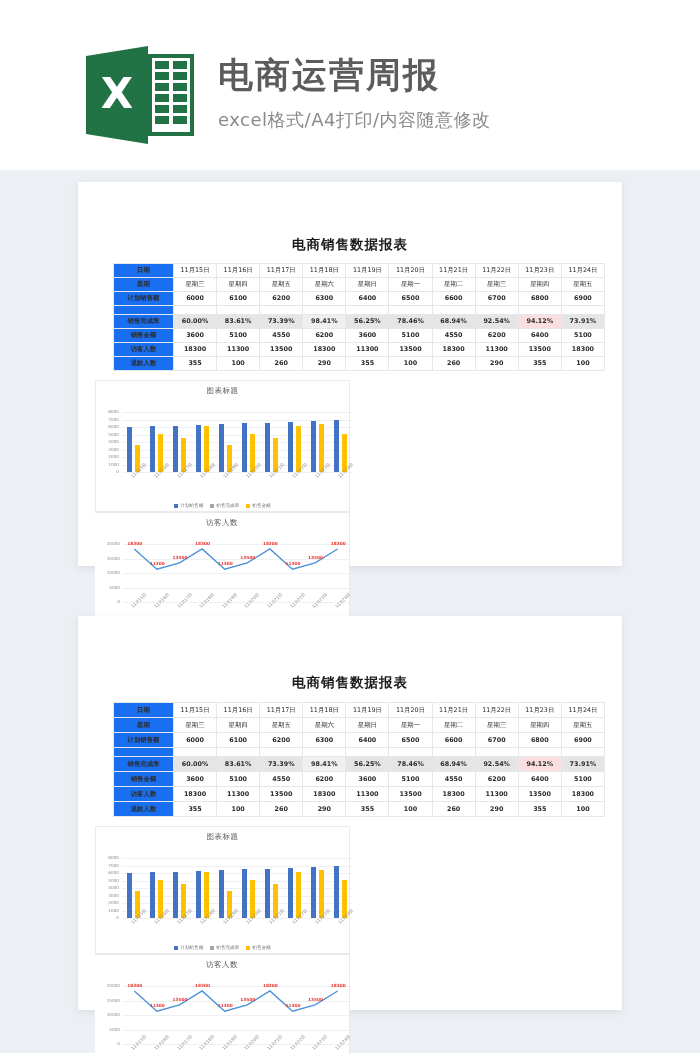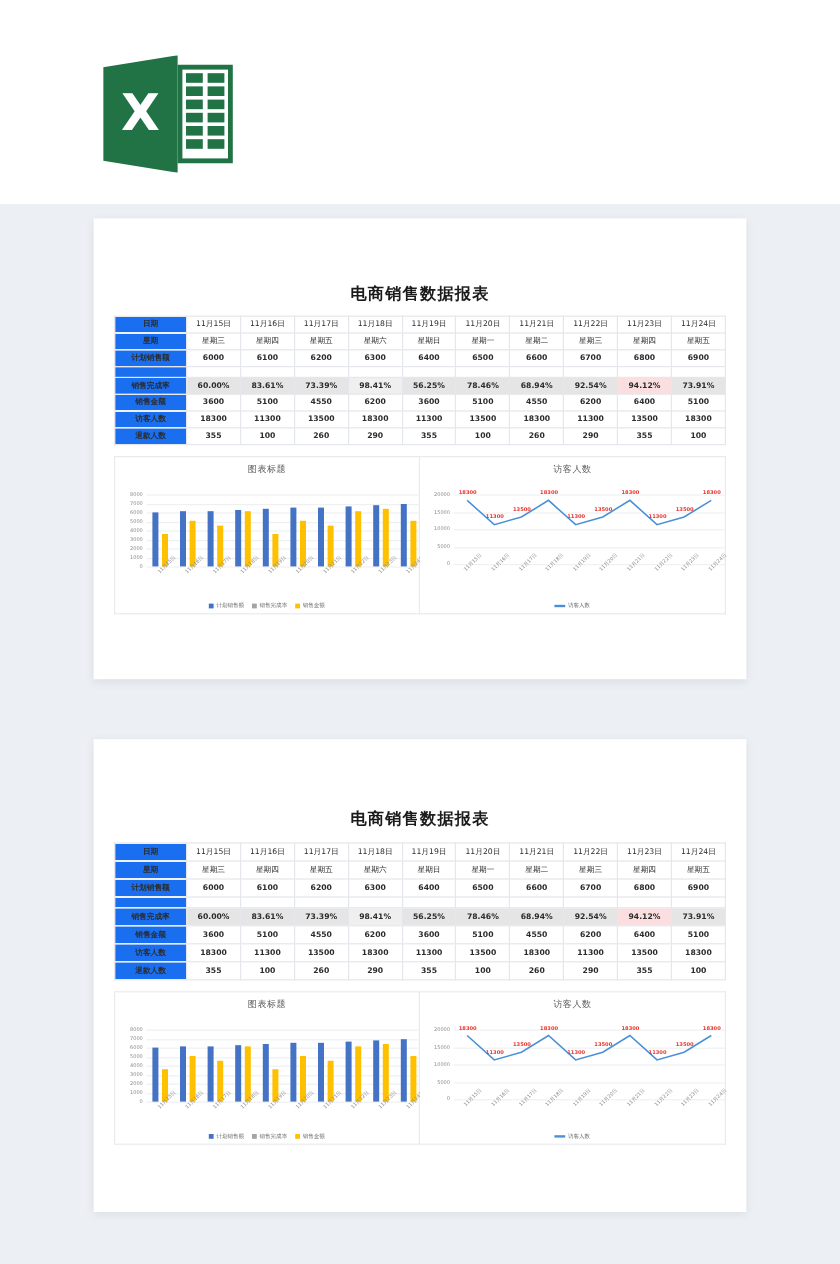--- a/index.html
+++ b/index.html
@@ -35,21 +35,21 @@
 
   .report-title {
     text-align: center;
     font-size: 13.5px; font-weight: bold; color: #1b1b1b;
     letter-spacing: 1px;
   }
   #card1 .report-title { padding-top: 54px; padding-bottom: 9px; }
   #card2 .report-title { padding-top: 58px; padding-bottom: 10px; }
 
   
-  .tbl-wrap { padding: 0 17px; }
+  .tbl-wrap { padding: 0 17px; margin-left: 18px; }
   table.rpt { width: 100%; border-collapse: collapse; table-layout: fixed; }
   table.rpt td {
     border: 1px solid #e4e7ec;
     text-align: center;
     font-size: 6.4px;
     line-height: 1;
     color: #2b2b2b;
     white-space: nowrap;
     overflow: hidden;
   }
@@ -65,21 +65,21 @@
   td.num { font-weight: bold; color: #303030; }
   td.daycell { color: #333; }
   td.spacer { background: #ffffff; border-color: #eef0f3; height: 9px !important; }
   td.spacer-head { background: #1a6ff0; border-color: #1a6ff0; height: 9px !important; }
 
   td.rate { background: #e5e5e5; color: #d79012; font-weight: bold; }
   td.rate-gray { background: #efefef; color: #cfcfcf; font-weight: bold; }
   td.rate-pink { background: #fbdfe0; color: #e0454b; font-weight: bold; }
 
   
-  .charts { display: flex; padding: 0 17px; margin-top: 9px; }
+  .charts { display: flex; padding: 0 17px; margin-top: 9px; flex-direction: column; }
   .chartbox { border: 1px solid #e8eaee; background: #fff; position: relative; }
   .chartbox.left { width: 50%; }
   .chartbox.right { width: 50%; border-left: none; }
   #card1 .chartbox { height: 132px; }
   #card2 .chartbox { height: 128px; }
 
   .chart-title {
     text-align: center; font-size: 7.5px; color: #595959;
     padding-top: 5px; letter-spacing: .5px;
   }
@@ -144,20 +144,24 @@
             <rect x="87" y="48" width="14" height="8"></rect>
           <rect x="69" y="59" width="14" height="8"></rect>
             <rect x="87" y="59" width="14" height="8"></rect>
           <rect x="69" y="70" width="14" height="8"></rect>
             <rect x="87" y="70" width="14" height="8"></rect>
         </g>
         <text x="31" y="62" font-family="'DejaVu Sans','Liberation Sans',sans-serif" font-size="42" font-weight="bold" fill="#ffffff" text-anchor="middle">X</text>
       </svg>
     </div>
 
+    <div class="brand">
+      <div class="brand-title">电商运营周报</div>
+      <div class="brand-sub">excel格式/A4打印/内容随意修改</div>
+    </div>
   </div>
 
   <div class="wm" style="left:250px; top:430px;">包图网</div>
   <div class="wm" style="left:440px; top:660px;">包图网</div>
   <div class="wm" style="left:120px; top:660px;">包图网</div>
 
   <div class="card" id="card1">
     <div class="report-title">电商销售数据报表</div>
 
     <div class="tbl-wrap">

